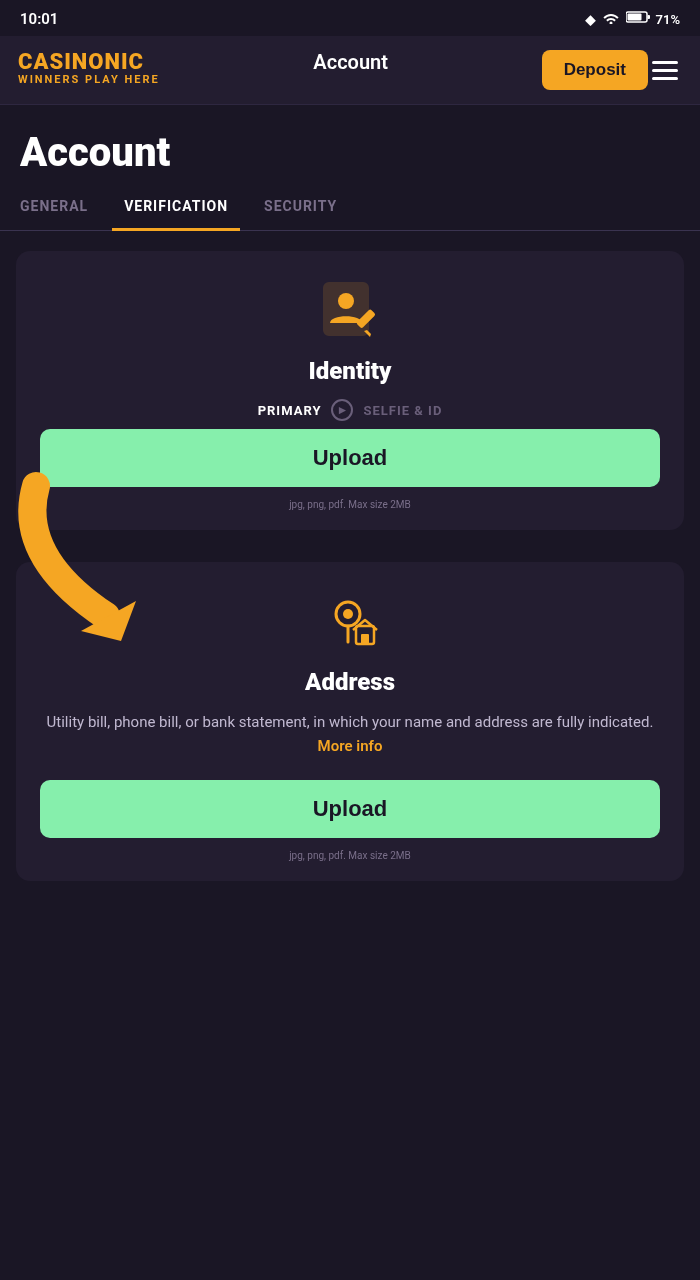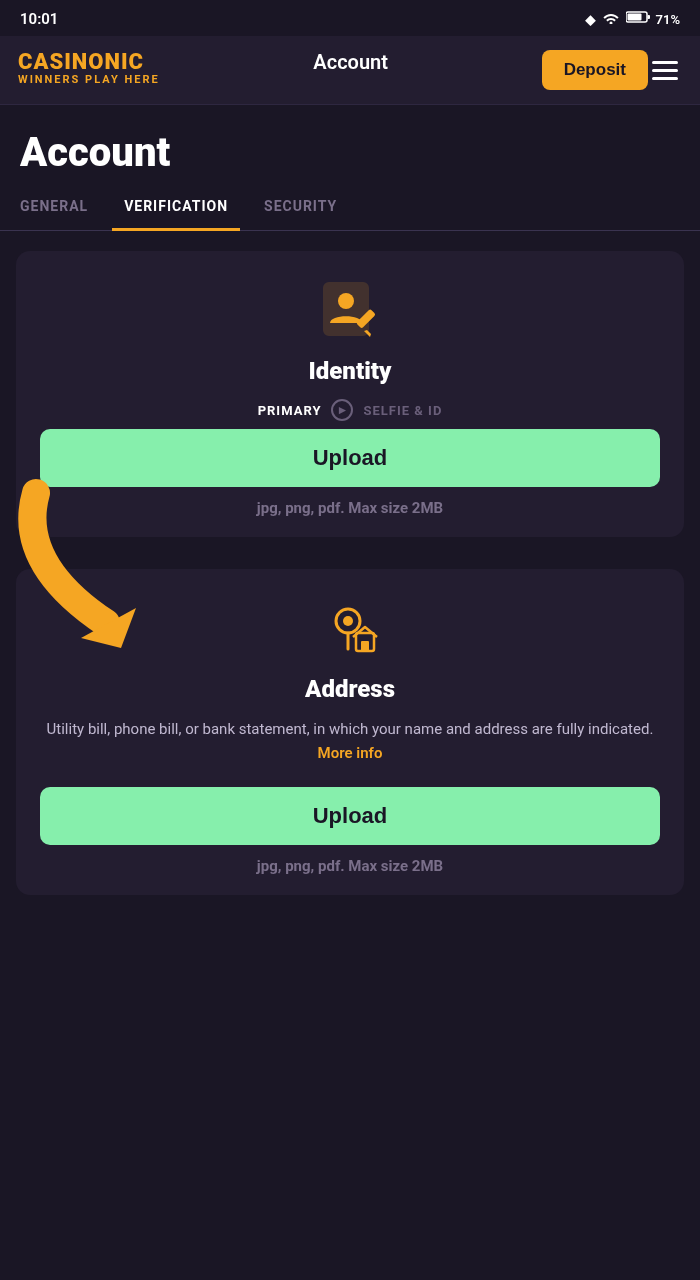--- a/index.html
+++ b/index.html
@@ -218,24 +218,23 @@
       font-weight: 800;
       font-size: 22px;
       border: none;
       border-radius: 10px;
       padding: 16px;
       cursor: pointer;
       margin-bottom: 12px;
     }
 
     .file-hint {
-      font-size: 15px;
+      font-size: 10px;
       color: #7a6f8a;
       text-align: center;
-      font-weight: bold;
     }
   </style>
 </head>
 <body>
 
 <div class="status-bar">
   <span>10:01</span>
   <div class="status-right">
     <span style="font-size:13px;">◆</span>
     <span>

